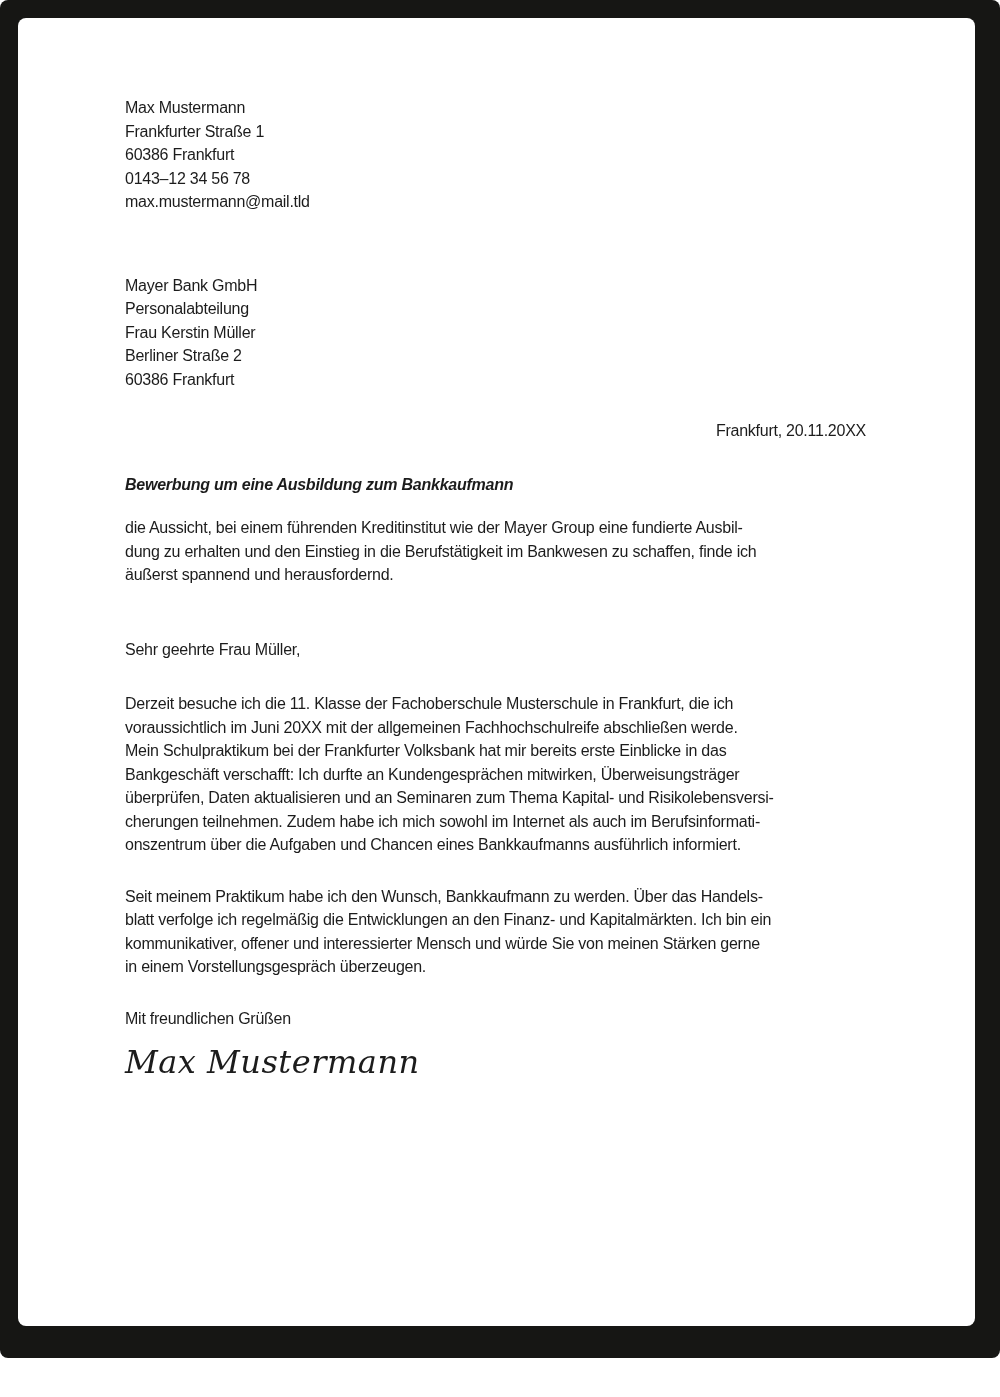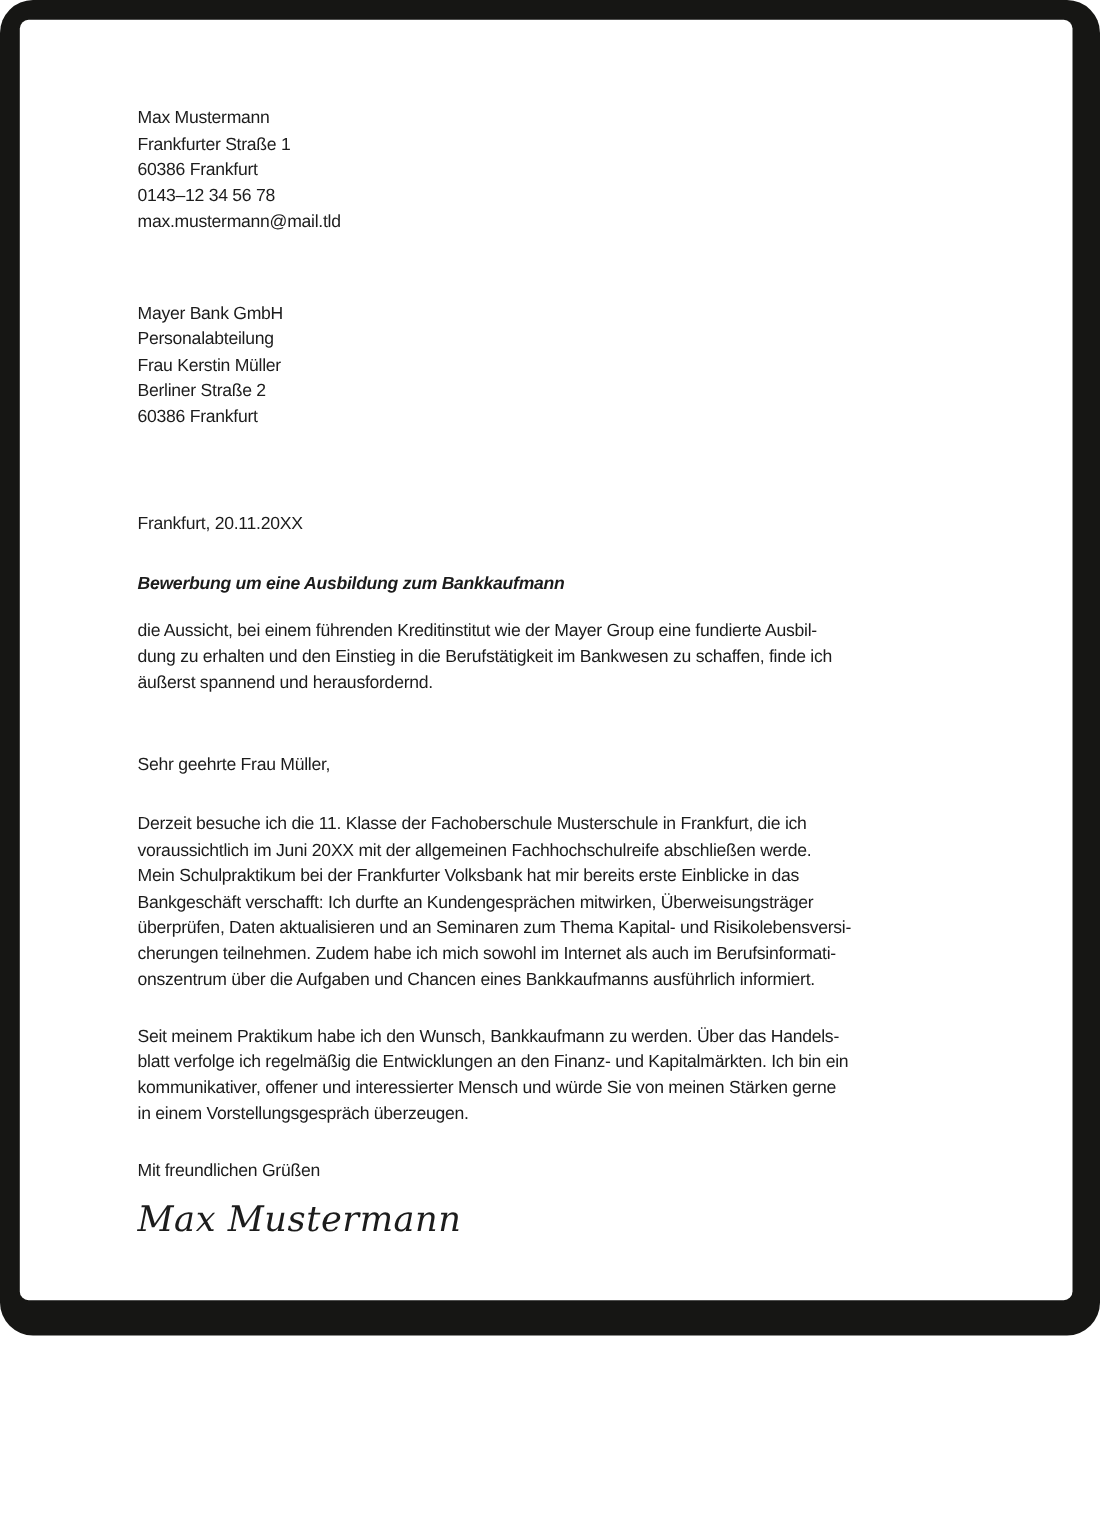--- a/index.html
+++ b/index.html
@@ -8,42 +8,42 @@
     background: #ffffff;
   }
   body {
     width: 1000px;
     height: 1397px;
     font-family: "Liberation Sans", "DejaVu Sans", sans-serif;
   }
   .frame {
     box-sizing: border-box;
     width: 1000px;
-    height: 1214px;
+    height: 1358px;
     background: var(--frame, #161614);
-    border-radius: 30px;
+    border-radius: 8px;
     padding: 18px 25px 32px 18px;
   }
   .paper {
     box-sizing: border-box;
     width: 100%;
     height: 100%;
     background: var(--paper, #ffffff);
     border-radius: 8px;
     overflow: hidden;
     padding: 0 94px 0 107px;
     color: var(--text, #1c1c1c);
     font-size: 16px;
     line-height: 23.5px;
     letter-spacing: -0.25px;
   }
   .block { white-space: pre-line; }
   .sender     { margin-top: 78px; }
   .recipient  { margin-top: 60px; }
-  .date       { margin-top: 74px; text-align: left; padding-right: 15px; }
+  .date       { margin-top: 28px; text-align: right; padding-right: 15px; }
   .subject    { margin-top: 30px; font-weight: bold; font-style: italic; }
   .salutation { margin-top: 51px; }
   .para.p1    { margin-top: 20px; }
   .para.p2    { margin-top: 31px; }
   .para.p3    { margin-top: 28px; }
   .closing    { margin-top: 28px; }
   .signature  {
     margin-top: 10px;
     font-family: "DejaVu Serif", "Liberation Serif", cursive;
     font-style: italic;

